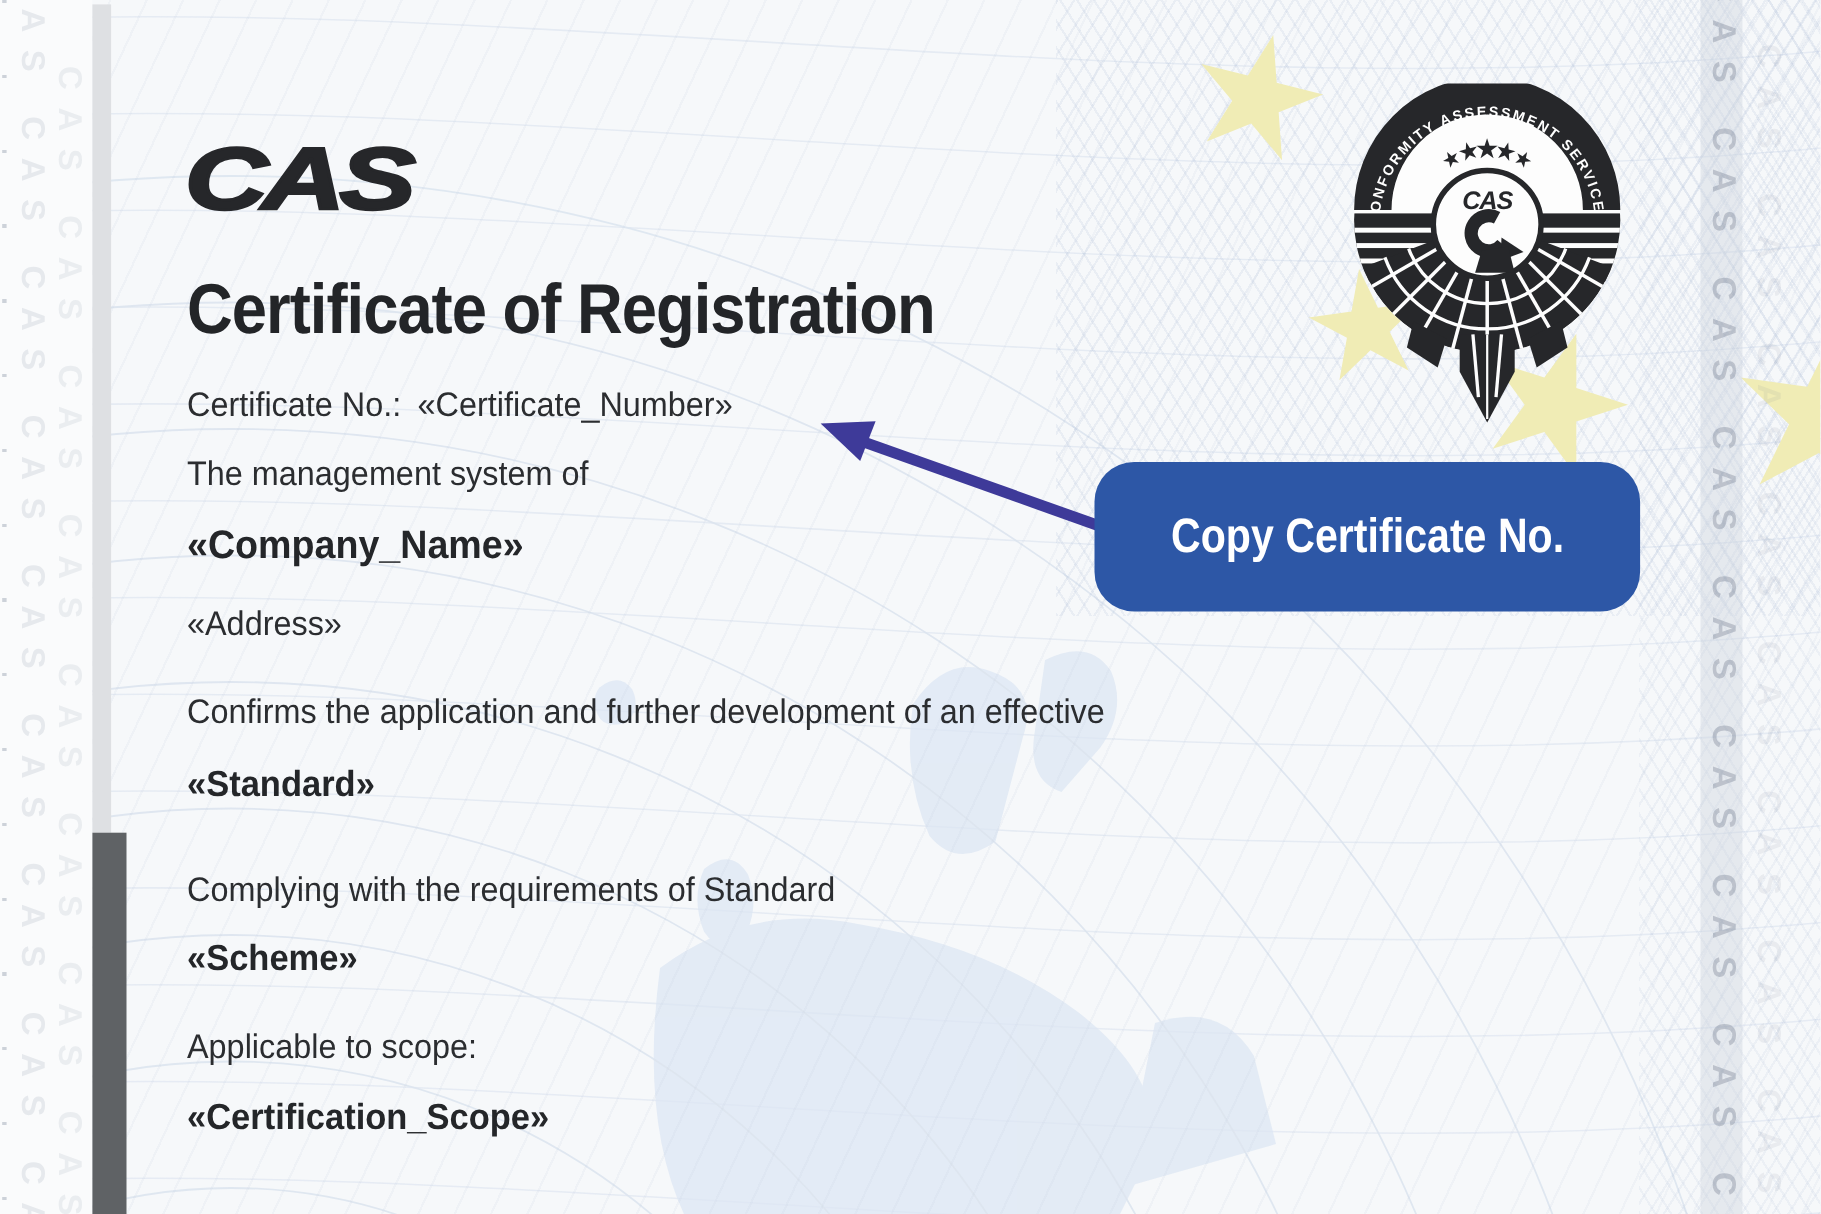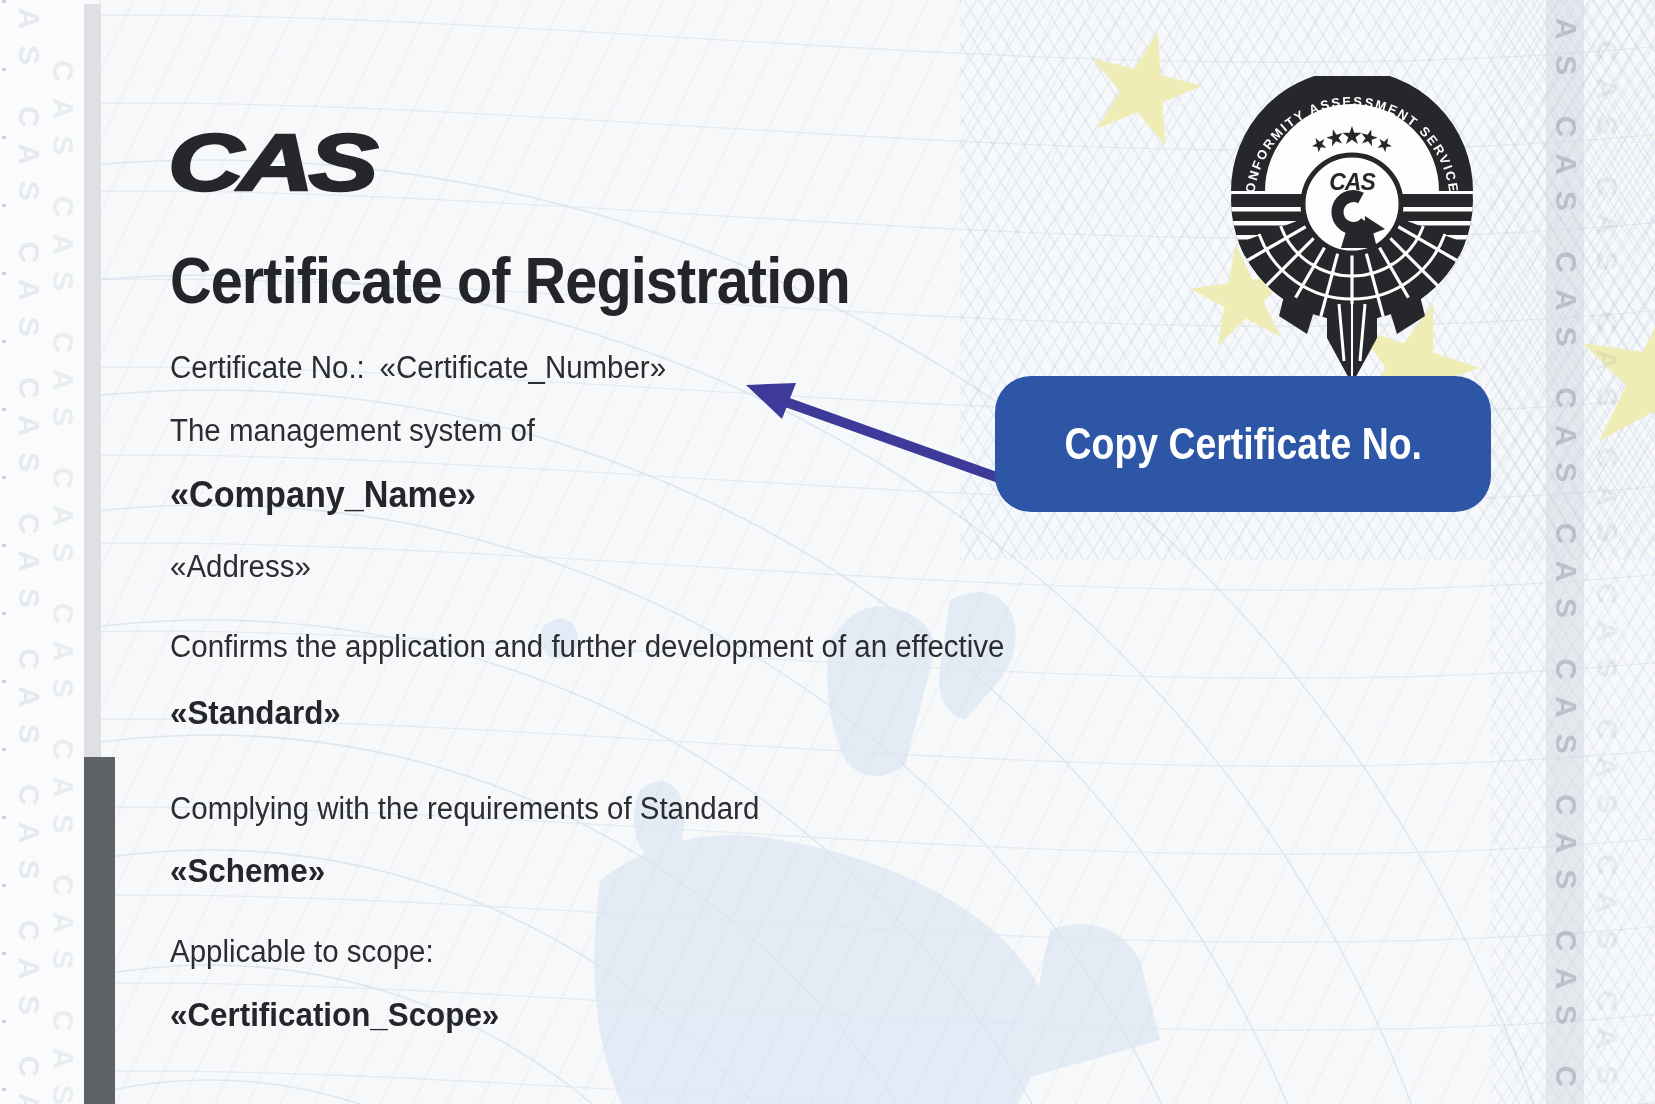--- a/index.html
+++ b/index.html
@@ -56,21 +56,21 @@
     top:244px;font-size:64px;font-weight:700;letter-spacing:-1px;color:#232528;
     transform:scaleX(.9);transform-origin:0 50%;
   }
   .t31{font-size:31px;}
   .ph{font-weight:700;color:#242629;}
   .ph36{font-size:36px;}
   .ph33{font-size:33px;}
   
   #stars-svg,#arrow-svg{left:0;top:0;width:1655px;height:1104px;pointer-events:none;}
   .copy-btn{
-    position:absolute;left:995px;top:376px;width:496px;height:136px;
+    position:absolute;left:995px;top:420px;width:496px;height:136px;
     background:#2d57a6;border:none;border-radius:36px;cursor:pointer;
     display:flex;align-items:center;justify-content:center;
     font-family:"Liberation Sans", sans-serif;
   }
   .copy-btn span{
     color:#ffffff;font-size:44px;font-weight:700;white-space:nowrap;
     transform:scaleX(.85);transform-origin:50% 50%;
   }
   
   #emblem-svg{left:1227px;top:76px;width:250px;height:320px;}

